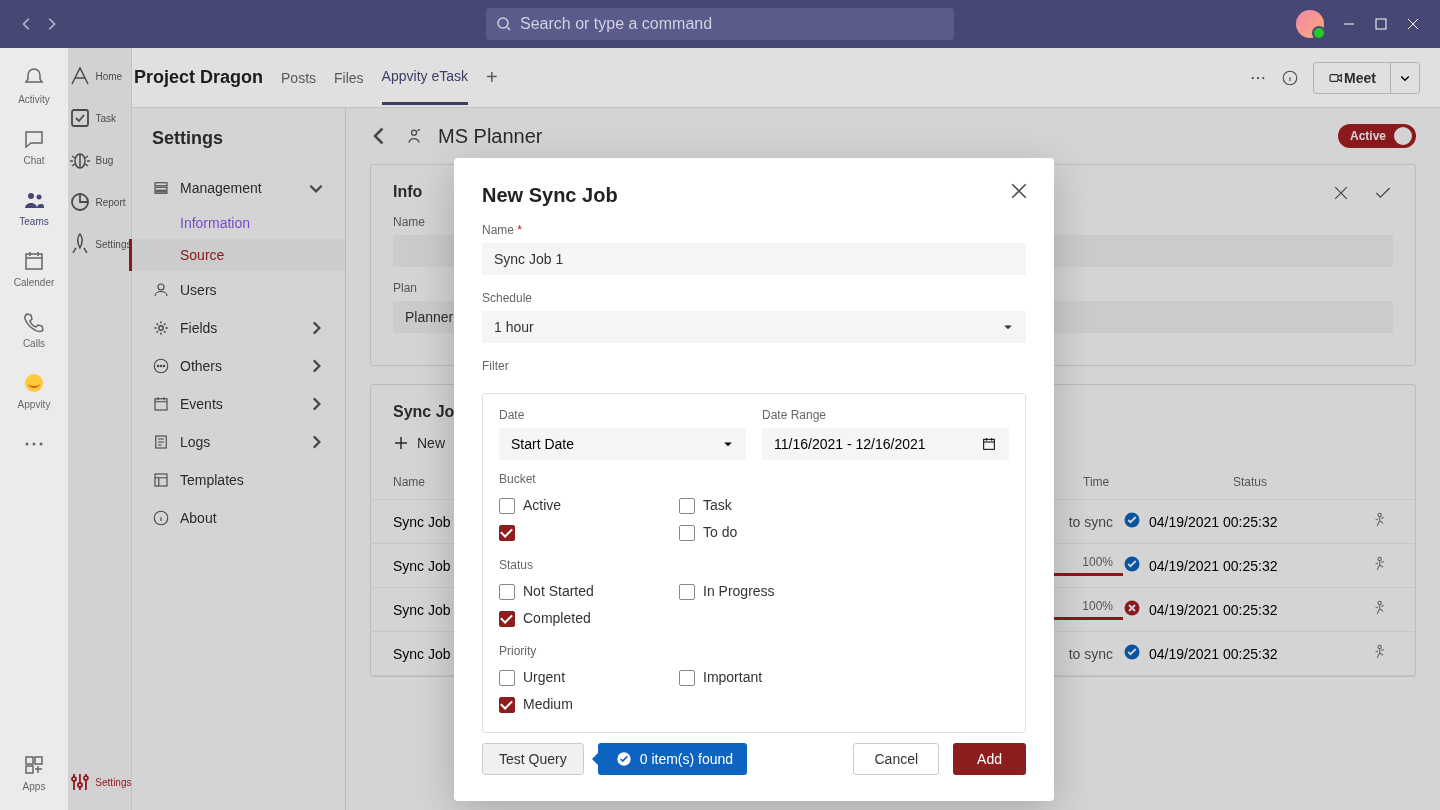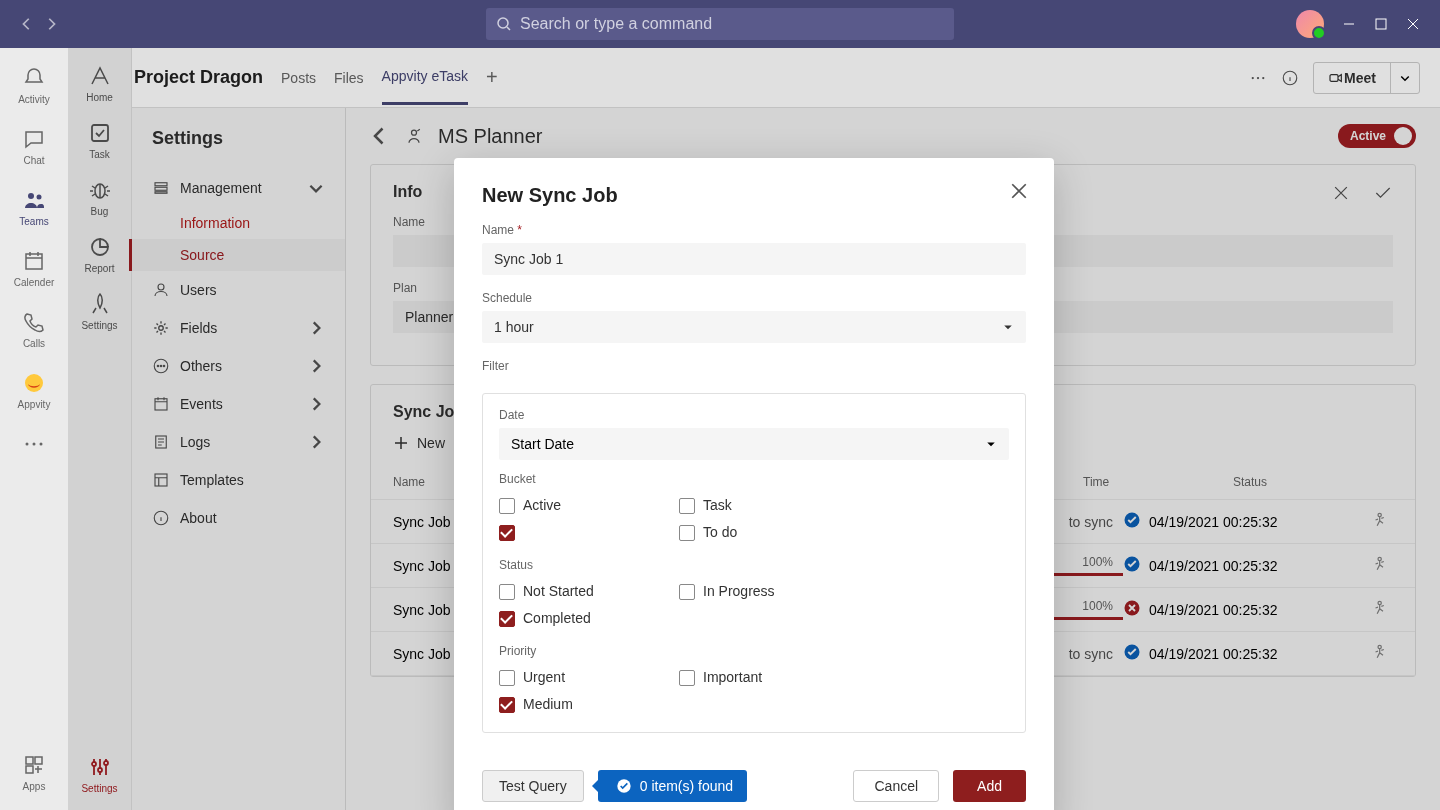--- a/index.html
+++ b/index.html
@@ -12,21 +12,21 @@
 .avatar{width:28px;height:28px;border-radius:50%;background:linear-gradient(135deg,#e8a,#fa7);position:relative}
 .avatar::after{content:"";width:10px;height:10px;background:#2c2;border:2px solid #464775;border-radius:50%;position:absolute;bottom:-2px;right:-2px}
 .win-btn{width:14px;height:14px;color:#fff}
 .left-rail{position:absolute;left:0;top:48px;width:68px;height:762px;background:#ebebeb;display:flex;flex-direction:column;align-items:center;padding-top:12px;gap:10px}
 .rail-item{display:flex;flex-direction:column;align-items:center;gap:4px;width:44px;padding:6px 0;color:#666;cursor:pointer;font-size:10px}
 .rail-item svg{width:24px;height:24px}
 .rail-item.active{color:#464775}
 .rail-item.active svg{fill:#464775}
 .rail-bottom{margin-top:auto;margin-bottom:12px}
 .app-rail{position:absolute;left:68px;top:48px;width:64px;height:762px;background:#f0f0f0;border-right:1px solid #ddd;display:flex;flex-direction:column;align-items:center;padding-top:10px;gap:6px}
-.app-rail-item{display:flex;flex-direction:column;align-items:center;gap:4px;width:64px;padding:6px 0;color:#555;font-size:10px;cursor:pointer}
+.app-rail-item{display:flex;flex-direction:row;align-items:center;gap:4px;width:64px;padding:6px 0;color:#555;font-size:10px;cursor:pointer}
 .app-rail-item svg{width:24px;height:24px}
 .app-rail-item.active{color:#a41e23}
 .app-rail-bottom{margin-top:auto;margin-bottom:10px}
 .tab-header{position:absolute;left:68px;top:48px;right:0;height:60px;background:#fff;border-bottom:1px solid #ddd;display:flex;align-items:center;padding:0 20px;gap:18px}
 .dragon-icon{width:28px;height:28px;border-radius:4px;display:flex;align-items:center;justify-content:center}
 .dragon-icon svg{width:28px;height:28px}
 .tab-title{font-size:18px;font-weight:700;color:#222}
 .tab{font-size:14px;color:#666;padding:18px 0;cursor:pointer}
 .tab.active{color:#464775;border-bottom:3px solid #464775;font-weight:400}
 .add-tab{color:#666;font-size:20px;font-weight:300}
@@ -34,21 +34,21 @@
 .icon-btn{color:#555;cursor:pointer}
 .meet-btn{display:flex;align-items:center;border:1px solid #ccc;border-radius:3px;height:32px}
 .meet-main{padding:0 14px;display:flex;align-items:center;font-size:14px;font-weight:600;color:#333}
 .meet-drop{border-left:1px solid #ccc;padding:0 8px;height:32px;display:flex;align-items:center}
 .content-area{position:absolute;left:132px;top:108px;right:0;bottom:0;background:#fff;display:flex}
 .settings-panel{width:220px;border-right:1px solid #e0e0e0;padding:20px 0}
 .settings-title{font-size:18px;font-weight:600;padding:0 20px 20px;color:#333}
 .settings-item{display:flex;align-items:center;gap:10px;padding:10px 20px;font-size:14px;color:#333;cursor:pointer;position:relative}
 .settings-item svg{width:18px;height:18px;color:#555}
 .settings-item .chev{margin-left:auto}
-.settings-sub{padding-left:48px;font-size:14px;color:#b91c1c;padding-top:8px;padding-bottom:8px;cursor:pointer}
+.settings-sub{padding-left:48px;font-size:14px;color:#8b5cf6;padding-top:8px;padding-bottom:8px;cursor:pointer}
 .settings-sub.active{color:#a41e23;border-left:3px solid #a41e23;margin-left:-3px;background:#f5f5f5}
 .main-panel{flex:1;padding:0}
 .page-head{display:flex;align-items:center;padding:16px 24px;gap:14px}
 .page-head svg{width:20px;height:20px;color:#555}
 .page-head-title{font-size:20px;font-weight:400;color:#333}
 .active-toggle{margin-left:auto;background:#a41e23;color:#fff;border-radius:12px;padding:3px 4px 3px 12px;font-size:12px;display:flex;align-items:center;gap:8px;font-weight:600}
 .toggle-knob{width:18px;height:18px;background:#fff;border-radius:50%}
 .section{border:1px solid #e0e0e0;border-radius:3px;margin:0 24px 18px;padding:18px 22px}
 .section-title{font-size:16px;font-weight:600;color:#333;margin-bottom:14px}
 .section-actions{float:right;display:flex;gap:22px;margin-top:-32px}
@@ -83,21 +83,21 @@
 .filter-row{display:flex;gap:16px}
 .filter-col{flex:1}
 .date-input{display:flex;align-items:center;height:32px;background:#f5f5f5;padding:0 12px;font-size:14px;border-radius:2px}
 .date-input svg{margin-left:auto}
 .sub-label{font-size:12px;color:#666;margin:12px 0 6px}
 .check-grid{display:flex;flex-wrap:wrap}
 .check{display:flex;align-items:flex-start;gap:8px;font-size:14px;color:#333;width:180px;padding:5px 0}
 .check-box{width:16px;height:16px;border:1.5px solid #888;border-radius:2px;flex-shrink:0;position:relative;margin-top:1px}
 .check-box.checked{background:#8e1e1e;border-color:#8e1e1e}
 .check-box.checked::after{content:"";position:absolute;left:3px;top:0px;width:5px;height:9px;border:solid #fff;border-width:0 2px 2px 0;transform:rotate(45deg)}
-.modal-footer{display:flex;align-items:center;margin-top:37px;gap:0}
+.modal-footer{display:flex;align-items:center;margin-top:10px;gap:0}
 .btn{height:32px;padding:0 16px;font-size:14px;border-radius:3px;border:none;cursor:pointer;display:flex;align-items:center}
 .btn-test{background:#f0f0f0;border:1px solid #ccc;color:#333}
 .callout{background:#0c64c0;color:#fff;height:32px;padding:0 14px 0 18px;border-radius:3px;display:flex;align-items:center;gap:8px;font-size:14px;margin-left:14px;position:relative}
 .callout::before{content:"";position:absolute;left:-6px;top:50%;transform:translateY(-50%);border:6px solid transparent;border-right-color:#0c64c0;border-left:none}
 .btn-cancel{background:#fff;border:1px solid #ccc;color:#333;margin-left:auto;margin-right:14px;padding:0 20px}
 .btn-add{background:#8e1e1e;color:#fff;padding:0 24px}
 .dim{filter:brightness(.95)}
 </style>
 </head>
 <body>
@@ -505,20 +505,30 @@
     <div class="filter-row">
       <div class="filter-col">
         <div class="sub-label" style="margin-top:0">Date</div>
         <div class="date-input">
             <span>Start Date</span>
             <svg width="12" height="12" viewBox="0 0 16 16" fill="currentColor">
               <path d="M3 6l5 5 5-5z"></path>
             </svg>
           </div>
       </div>
+      <div class="filter-col">
+        <div class="sub-label" style="margin-top:0">Date Range</div>
+        <div class="date-input">
+            <span>11/16/2021 - 12/16/2021</span>
+            <svg width="16" height="16" viewBox="0 0 24 24" fill="none" stroke="currentColor" stroke-width="1.5">
+              <rect x="4" y="5" width="16" height="15"></rect>
+              <path d="M4 9h16M8 3v4M16 3v4"></path>
+            </svg>
+          </div>
+      </div>
     </div>
 
     <div class="sub-label">Bucket</div>
     <div class="check-grid">
       <label class="check">
           <span class="check-box"></span>
           <span>Active</span>
         </label>
       <label class="check">
           <span class="check-box"></span>

